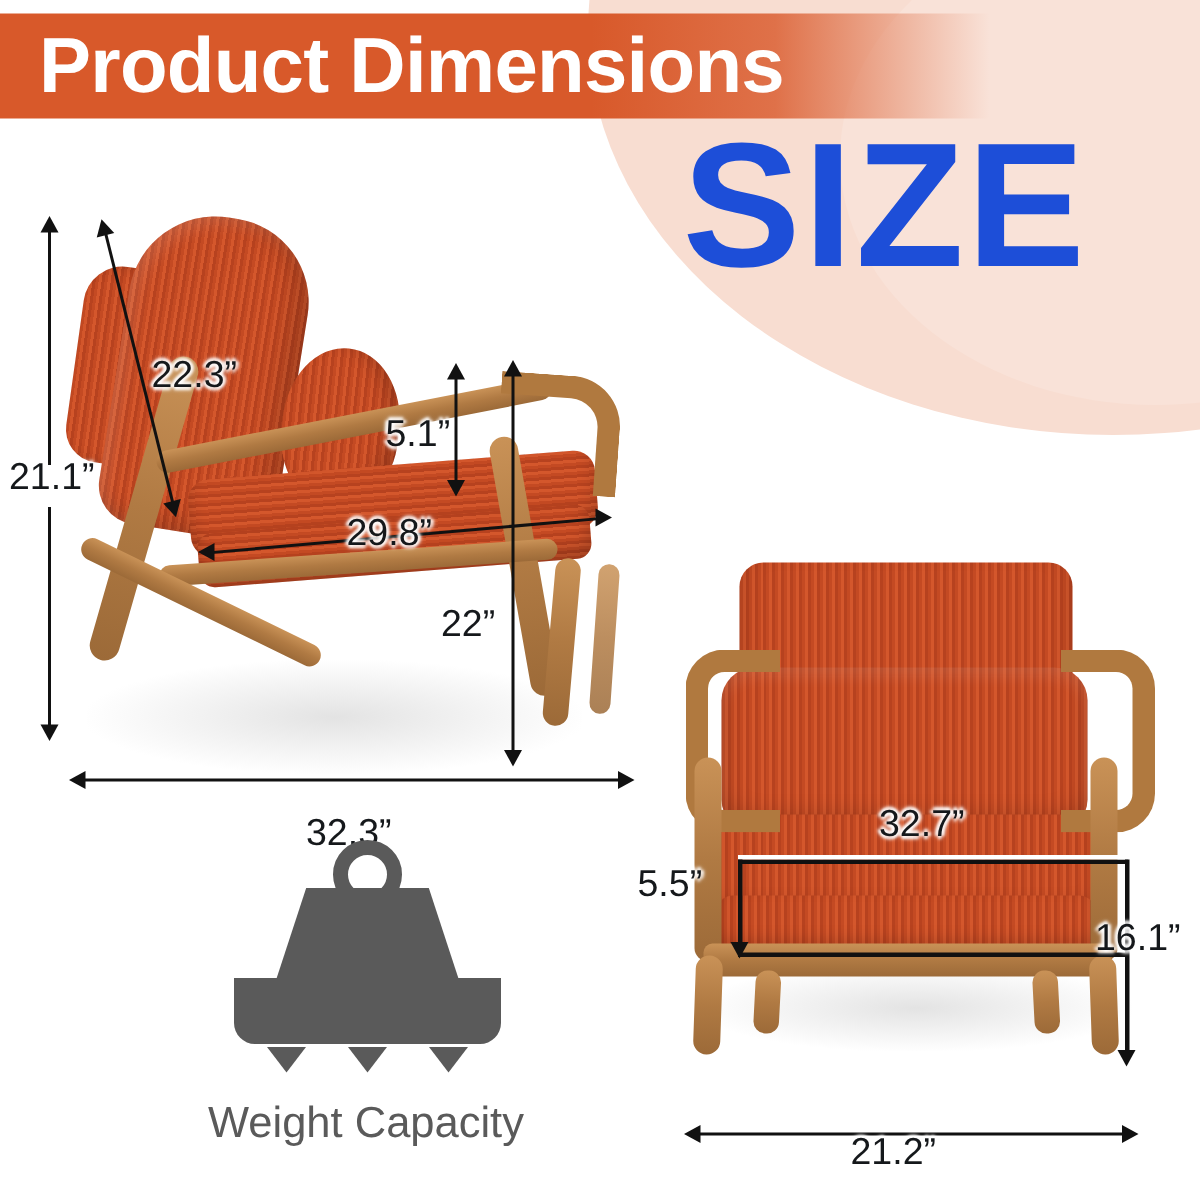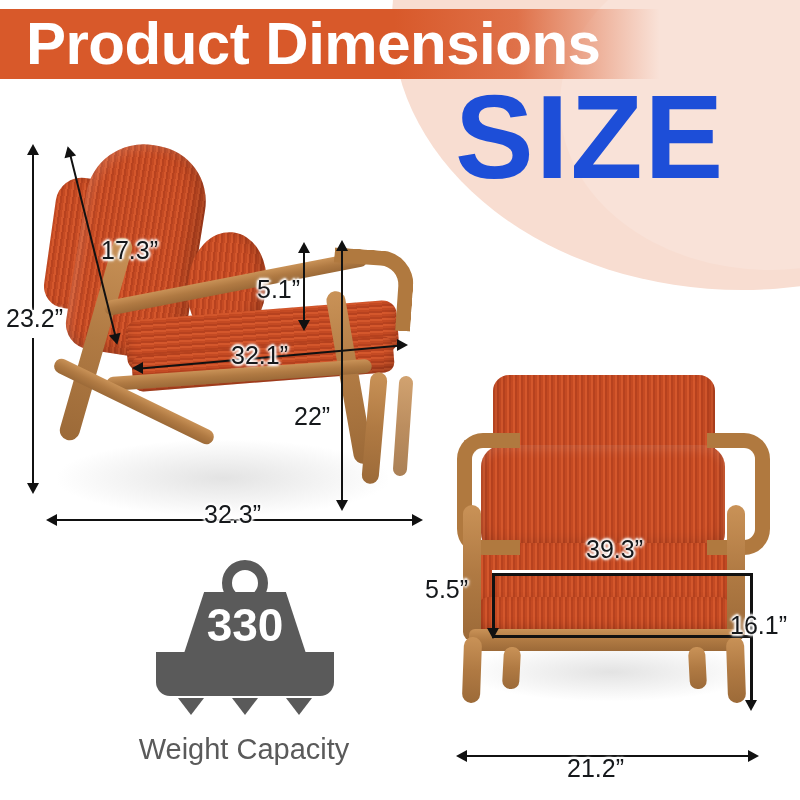--- a/index.html
+++ b/index.html
@@ -12,21 +12,21 @@
   .blob{position:absolute;border-radius:50%;background:#f8ddd1;}
   #bg-blob{left:392px;top:-250px;width:700px;height:540px;}
   #bg-blob2{left:560px;top:-60px;width:420px;height:330px;background:#f9e2d8;}
   #size-watermark{position:absolute;left:455px;top:78px;font-size:118px;font-weight:bold;
       letter-spacing:2px;color:#1d4ed8;line-height:1;white-space:nowrap;
       font-family:"Liberation Sans","DejaVu Sans",sans-serif;}
 
   
   #banner{position:absolute;left:0;top:9px;width:680px;height:70px;
      background:linear-gradient(90deg,#d8592a 0%,#d8592a 58%,#df7149 76%,rgba(248,222,210,0) 97%);}
-  #banner-title{position:absolute;left:26px;top:12px;font-size:60px;line-height:64px;
+  #banner-title{position:absolute;left:26px;top:12px;font-size:52px;line-height:64px;
      font-weight:bold;color:#ffffff;white-space:nowrap;letter-spacing:-0.5px;}
 
   
   .dim-label{position:absolute;color:#15181b;font-size:25px;font-weight:500;white-space:nowrap;
      text-shadow:-2px 0 2px #fff,2px 0 2px #fff,0 -2px 2px #fff,0 2px 2px #fff,0 0 5px #fff;}
   .vline{position:absolute;width:0;border-left:2px solid #111;}
   .hline{position:absolute;height:0;border-top:2px solid #111;}
   .arrow{position:absolute;width:0;height:0;}
   .arr-up{border-left:6px solid transparent;border-right:6px solid transparent;border-bottom:11px solid #111;}
   .arr-dn{border-left:6px solid transparent;border-right:6px solid transparent;border-top:11px solid #111;}
@@ -118,47 +118,47 @@
                 transform:rotate(5deg);"></div>
 
     <div class="wood" style="left:356px;top:236px;width:14px;height:100px;border-radius:8px;
                 transform:rotate(4deg);opacity:.85;"></div>
   </div>
 
   <div class="vline" style="left:32px;top:152px;height:158px;"></div>
   <div class="vline" style="left:32px;top:338px;height:152px;"></div>
   <div class="arrow arr-up" style="left:27px;top:144px;"></div>
   <div class="arrow arr-dn" style="left:27px;top:483px;"></div>
-  <div class="dim-label" style="left:6px;top:304px;">23.2”</div>
+  <div class="dim-label" style="left:6px;top:304px;">21.1”</div>
 
   <div style="position:absolute;left:68px;top:150px;width:2px;height:196px;background:#111;
               transform:rotate(-14deg);transform-origin:top left;"></div>
   <div class="arrow arr-up" style="left:63px;top:146px;transform:rotate(-14deg);"></div>
   <div class="arrow arr-dn" style="left:110px;top:334px;transform:rotate(-14deg);"></div>
-  <div class="dim-label" style="left:101px;top:236px;">17.3”</div>
+  <div class="dim-label" style="left:101px;top:236px;">22.3”</div>
 
   <div class="vline" style="left:303px;top:250px;height:74px;"></div>
   <div class="arrow arr-up" style="left:298px;top:242px;"></div>
   <div class="arrow arr-dn" style="left:298px;top:320px;"></div>
   <div class="dim-label" style="left:257px;top:275px;">5.1”</div>
 
   <div class="hline" style="left:140px;top:356px;width:262px;transform:rotate(-5deg);"></div>
   <div class="arrow arr-lf" style="left:132px;top:362px;"></div>
   <div class="arrow arr-rt" style="left:397px;top:339px;"></div>
-  <div class="dim-label" style="left:231px;top:341px;">32.1”</div>
+  <div class="dim-label" style="left:231px;top:341px;">29.8”</div>
 
   <div class="vline" style="left:341px;top:248px;height:258px;"></div>
   <div class="arrow arr-up" style="left:336px;top:240px;"></div>
   <div class="arrow arr-dn" style="left:336px;top:500px;"></div>
   <div class="dim-label" style="left:294px;top:402px;">22”</div>
 
   <div class="hline" style="left:56px;top:519px;width:358px;"></div>
   <div class="arrow arr-lf" style="left:46px;top:514px;"></div>
   <div class="arrow arr-rt" style="left:412px;top:514px;"></div>
-  <div class="dim-label" style="left:204px;top:500px;">32.3”</div>
+  <div class="dim-label" style="left:204px;top:541px;">32.3”</div>
 
   <div class="chair" id="chair-front" style="left:455px;top:375px;width:310px;height:340px;">
 
     <div class="shadow" style="left:12px;top:268px;width:288px;height:58px;"></div>
 
     <div class="fab" style="left:38px;top:0px;width:222px;height:140px;border-radius:16px;
                 box-shadow:inset 0 -10px 16px rgba(0,0,0,.18);"></div>
 
     <div class="fab" style="left:26px;top:70px;width:244px;height:110px;border-radius:22px;
                 box-shadow:inset 0 -10px 16px rgba(0,0,0,.2),inset 0 6px 10px rgba(255,255,255,.1);"></div>
@@ -183,40 +183,39 @@
 
     <div class="wood" style="left:48px;top:272px;width:17px;height:42px;border-radius:8px;transform:rotate(3deg);"></div>
     <div class="wood" style="left:234px;top:272px;width:17px;height:42px;border-radius:8px;transform:rotate(-3deg);"></div>
 
     <div class="wood" style="left:8px;top:262px;width:18px;height:66px;border-radius:9px;transform:rotate(2deg);"></div>
     <div class="wood" style="left:272px;top:262px;width:18px;height:66px;border-radius:9px;transform:rotate(-2deg);"></div>
   </div>
 
   <div class="kline" style="left:492px;top:573px;width:260px;"></div>
   <div class="wline" style="left:492px;top:570px;width:260px;"></div>
-  <div class="dim-label" style="left:586px;top:535px;">39.3”</div>
+  <div class="dim-label" style="left:586px;top:535px;">32.7”</div>
 
   <div class="kvline" style="left:492px;top:573px;height:62px;"></div>
   <div class="arrow arr-dn" style="left:487px;top:628px;"></div>
   <div class="dim-label" style="left:425px;top:575px;">5.5”</div>
 
   <div class="kline" style="left:492px;top:635px;width:260px;"></div>
   <div class="kvline" style="left:750px;top:573px;height:133px;"></div>
   <div class="dim-label" style="left:686px;top:611px;padding-left:44px;">16.1”</div>
 
   <div class="hline" style="left:466px;top:755px;width:284px;"></div>
   <div class="arrow arr-lf" style="left:456px;top:750px;"></div>
   <div class="arrow arr-rt" style="left:748px;top:750px;"></div>
   <div class="arrow arr-dn" style="left:745px;top:700px;"></div>
   <div class="dim-label" style="left:567px;top:754px;">21.2”</div>
 
   <div id="weight-badge">
     <div id="weight-hook"></div>
     <div id="weight-body"></div>
     <div id="weight-body2"></div>
-    <div id="weight-number">330</div>
     <div class="wtri" style="left:58px;"></div>
     <div class="wtri" style="left:112px;"></div>
     <div class="wtri" style="left:166px;"></div>
     <div id="weight-caption">Weight Capacity</div>
   </div>
 
 </div>
 
 </body></html>

